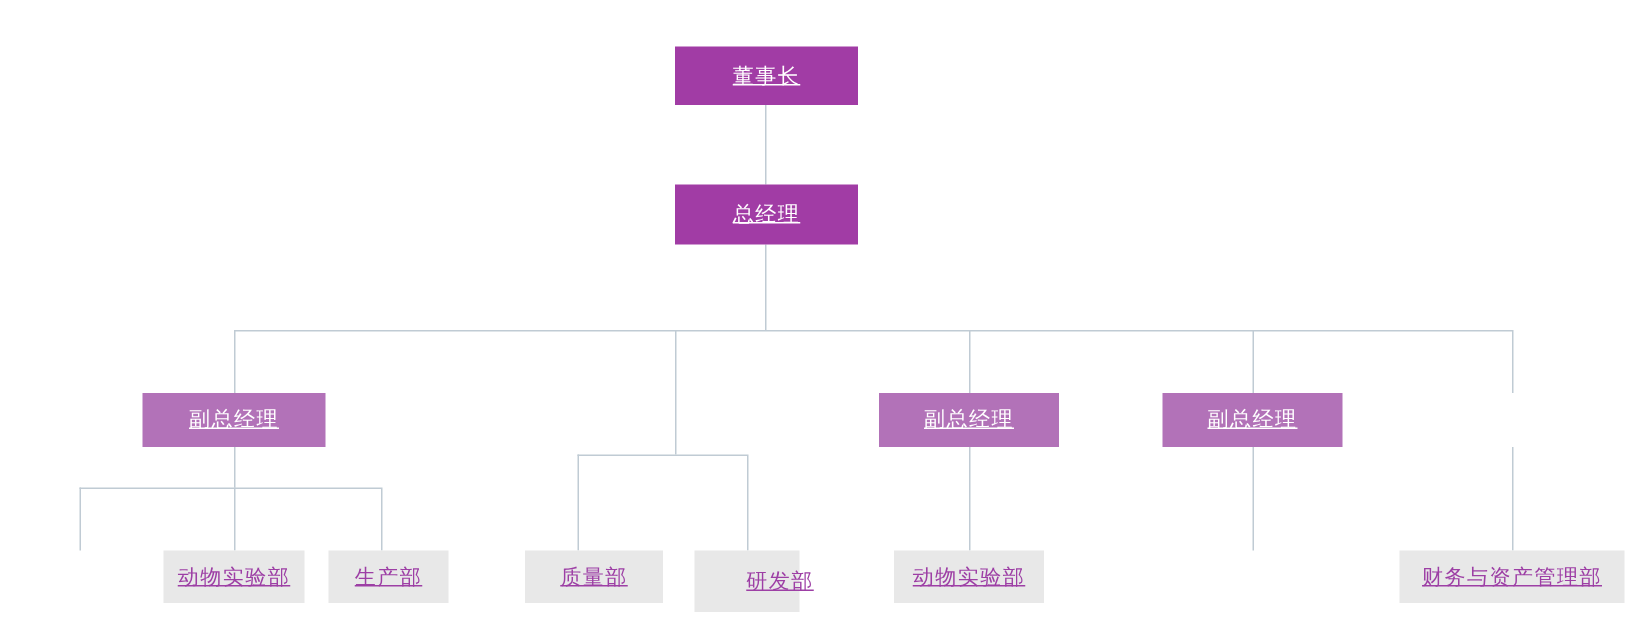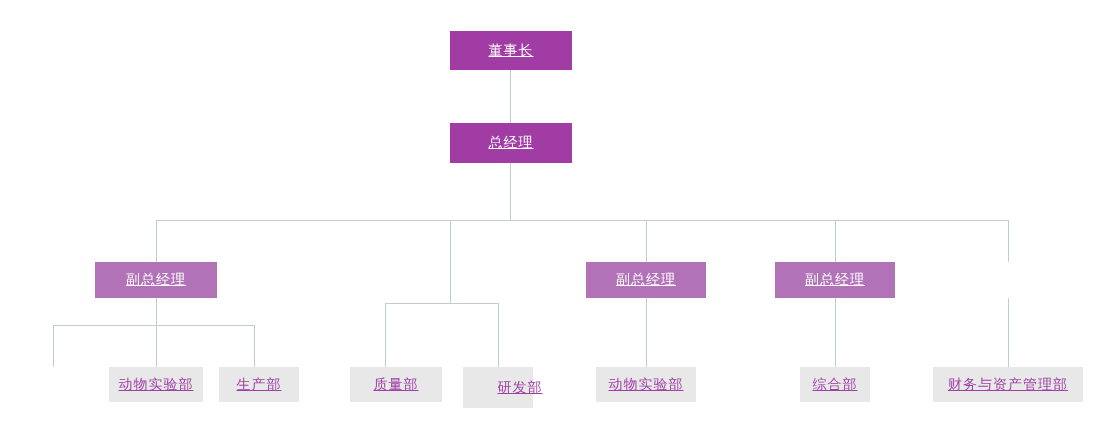--- a/index.html
+++ b/index.html
@@ -64,16 +64,15 @@
 
   <div class="node lv-mgr" style="left:95px; top:262px; width:122px; height:36px;">副总经理</div>
   <div class="node lv-mgr" style="left:586px; top:262px; width:120px; height:36px;">副总经理</div>
   <div class="node lv-mgr" style="left:775px; top:262px; width:120px; height:36px;">副总经理</div>
 
   <div class="node lv-dept" style="left:109px; top:367px; width:94px; height:35px;">动物实验部</div>
   <div class="node lv-dept" style="left:219px; top:367px; width:80px; height:35px;">生产部</div>
   <div class="node lv-dept" style="left:350px; top:367px; width:92px; height:35px;">质量部</div>
   <div class="node lv-dept" style="left:463px; top:367px; width:70px; height:41px;padding-left:44px;">研发部</div>
   <div class="node lv-dept" style="left:596px; top:367px; width:100px; height:35px;">动物实验部</div>
-  <div class="node lv-dept" style="left:800px; top:367px; width:70px; height:35px;">综合部</div>
   <div class="node lv-dept" style="left:933px; top:367px; width:150px; height:35px;">财务与资产管理部</div>
 
 </div>
 
 </body></html>

